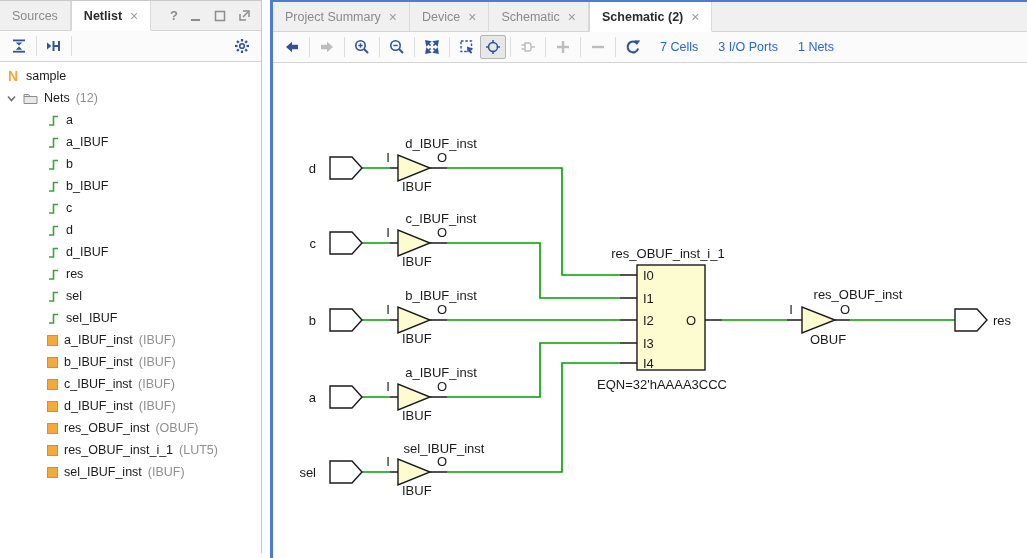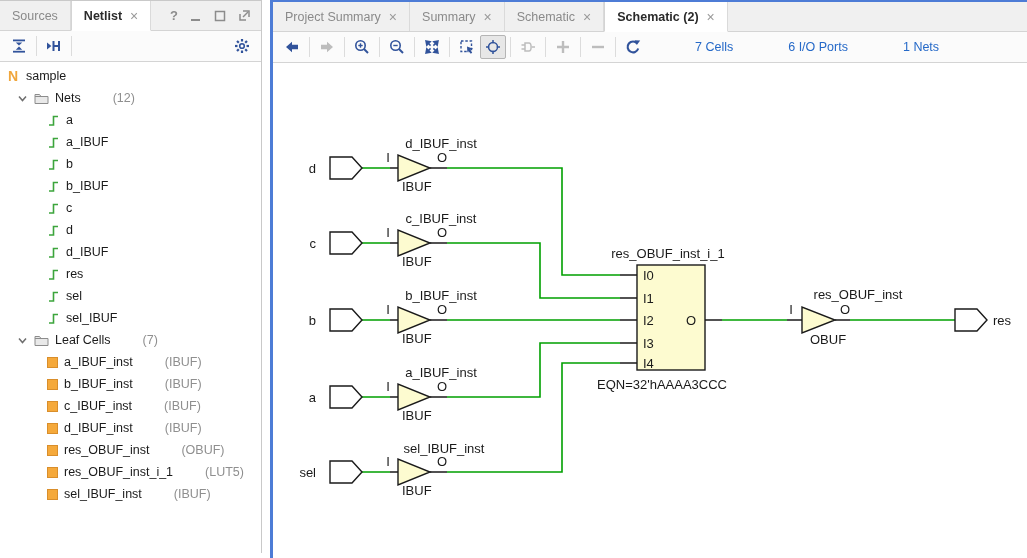--- a/index.html
+++ b/index.html
@@ -26,27 +26,27 @@
 
   
   .toolbar { height:31px; background:#fbfbfb; border-bottom:1px solid #d4d4d4;
     display:flex; align-items:center; padding:0 6px; }
   .tbtn { width:26px; height:24px; display:flex; align-items:center; justify-content:center;
     border:1px solid transparent; border-radius:2px; }
   .tbtn.toggled { background:#e7e7e7; border:1px solid #b5b5b5; }
   .tdiv { width:1px; height:20px; background:#dcdcdc; margin:0 4px; }
   .spacer { flex:1; }
   .stats { display:flex; gap:20px; margin-left:14px; color:#2569c8; white-space:nowrap; }
-  .stats span { cursor:default;margin-left:35px; }
+  .stats span { cursor:default; }
 
   
   .tree { padding-top:3px; }
   .trow { height:22px; display:flex; align-items:center; gap:6px; padding-left:6px; cursor:default; }
-  .trow .muted { color:#8f8f8f;margin-left:26px; }
-  .indent1 { padding-left:17px; }
+  .trow .muted { color:#8f8f8f; }
+  .indent1 { padding-left:6px; }
   .indent2 { padding-left:47px; }
   .cellicon { width:11px; height:11px; background:#f5a93b; border:1px solid #d98e2b; display:inline-block; }
   .nicon { color:#f0a63c; font-weight:bold; font-size:14px; width:14px; text-align:center; }
 
   
   .canvas { position:relative; width:754px; height:495px; background:#fff; }
   svg text { font-family:"Liberation Sans", sans-serif; font-size:13px; fill:#1a1a1a; }
 </style>
 </head>
 <body>
@@ -186,31 +186,20 @@
         </svg>
         <span>sel</span>
       </div>
     <div class="trow indent2">
         <svg width="13" height="13">
           <path d="M2 11 H6.5 V2.5 H11" fill="none" stroke="#3ca53c" stroke-width="1.6"></path>
         </svg>
         <span>sel_IBUF</span>
       </div>
 
-    <div class="trow indent1">
-      <svg width="11" height="11">
-          <polyline points="2,3.5 5.5,7.5 9,3.5" fill="none" stroke="#6e6e6e" stroke-width="1.5"></polyline>
-        </svg>
-      <svg width="15" height="13">
-          <path d="M1 2.5 H5.5 L7 4.5 H14 V11.5 H1 Z" fill="#e9e9e9" stroke="#8c8c8c"></path>
-          <line x1="1" y1="4.5" x2="7" y2="4.5" stroke="#8c8c8c"></line>
-        </svg>
-      <span>Leaf Cells</span>
-      <span class="muted">(7)</span>
-    </div>
 
     <div class="trow indent2">
         <span class="cellicon"></span>
         <span>a_IBUF_inst</span>
         <span class="muted">(IBUF)</span>
       </div>
     <div class="trow indent2">
         <span class="cellicon"></span>
         <span>b_IBUF_inst</span>
         <span class="muted">(IBUF)</span>
@@ -244,21 +233,21 @@
 </aside>
 
 <main class="right-panel">
 
   <div class="tabbar">
     <div class="tab">
       <span>Project Summary</span>
       <span class="close">×</span>
     </div>
     <div class="tab">
-      <span>Summary</span>
+      <span>Device</span>
       <span class="close">×</span>
     </div>
     <div class="tab">
       <span>Schematic</span>
       <span class="close">×</span>
     </div>
     <div class="tab active">
       <span>Schematic (2)</span>
       <span class="close">×</span>
     </div>
@@ -345,21 +334,21 @@
     </div>
     <div class="tdiv"></div>
     <div class="tbtn">
       <svg width="16" height="16">
           <path d="M13.2 9.5 A5.4 5.4 0 1 1 12.2 4.5" fill="none" stroke="#31539b" stroke-width="2.1"></path>
           <polygon points="9.6,1.2 15.2,1.6 11.8,6" fill="#31539b"></polygon>
         </svg>
     </div>
     <div class="stats">
       <span>7 Cells</span>
-      <span>6 I/O Ports</span>
+      <span>3 I/O Ports</span>
       <span>1 Nets</span>
     </div>
   </div>
 
   <div class="canvas">
     <svg width="754" height="495" viewBox="273 63 754 495">
 
       <g stroke="#00a000" stroke-width="1.6" fill="none">
         <path d="M362 168 H390 M447 168 H562 V275 H620"></path>
         <path d="M362 243 H390 M447 243 H540 V298 H620"></path>

